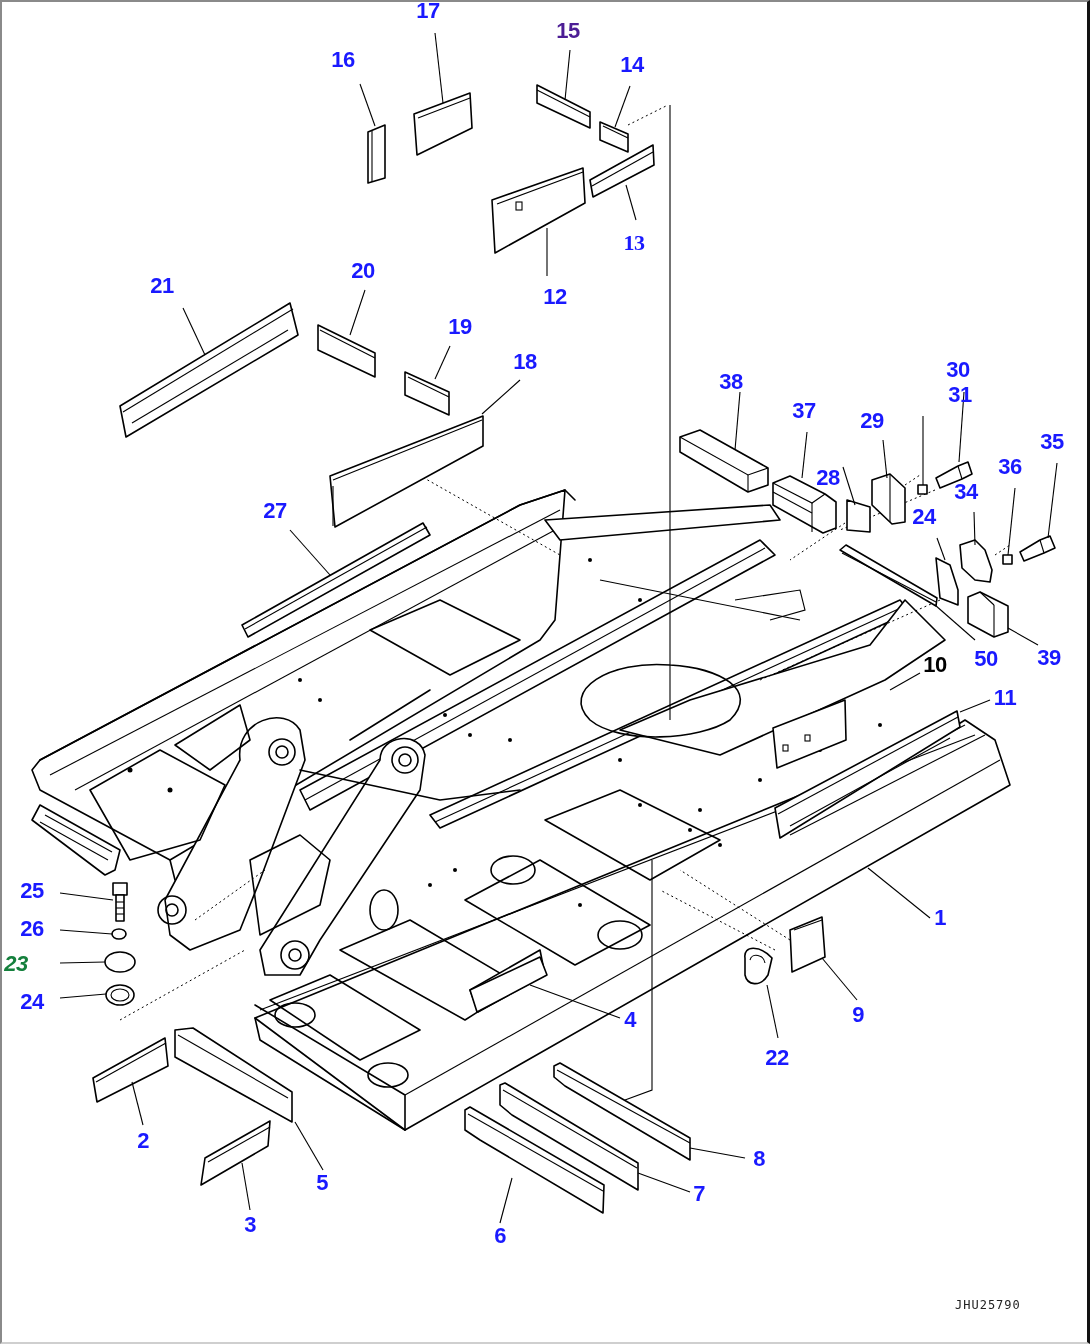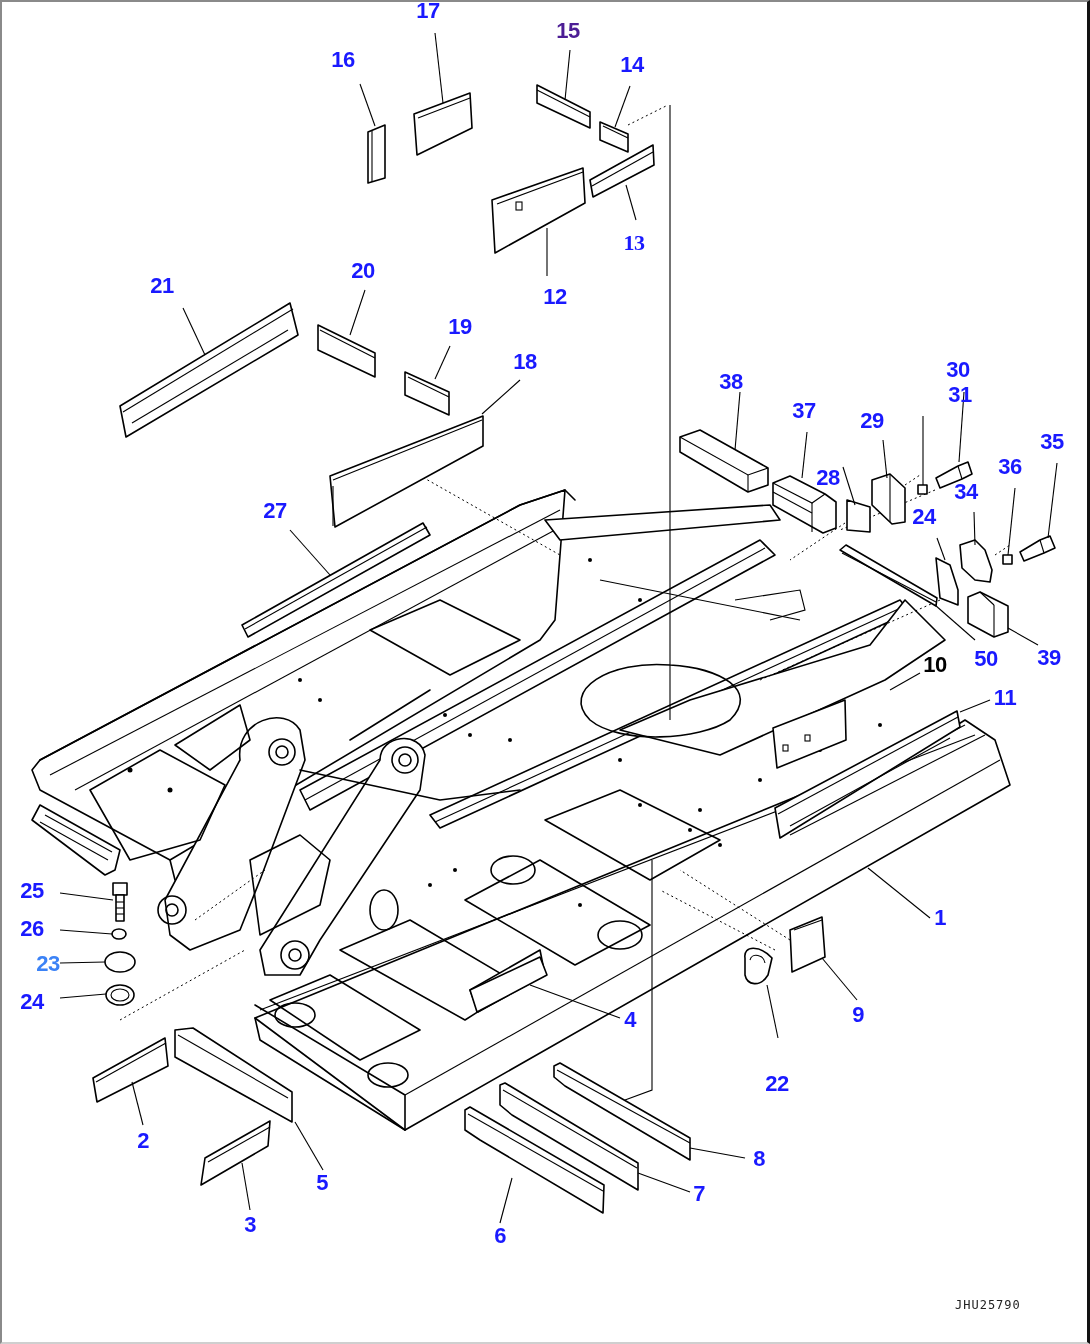--- a/index.html
+++ b/index.html
@@ -342,22 +342,22 @@
   <span class="callout" style="left: 542px; top: 297px; color: rgb(26, 26, 255); margin-left: 13px;">12</span>
   <span class="callout" style="left: 634px; top: 243px; color: rgb(26, 26, 255); font-family: Liberation Serif, serif;">13</span>
   <span class="callout" style="left: 632px; top: 65px; color: rgb(26, 26, 255);">14</span>
   <span class="callout" style="left: 568px; top: 31px; color: #4c1d95;">15</span>
   <span class="callout" style="left: 343px; top: 60px; color: rgb(26, 26, 255);">16</span>
   <span class="callout" style="left: 428px; top: 11px; color: rgb(26, 26, 255);">17</span>
   <span class="callout" style="left: 525px; top: 362px; color: rgb(26, 26, 255);">18</span>
   <span class="callout" style="left: 460px; top: 327px; color: rgb(26, 26, 255);">19</span>
   <span class="callout" style="left: 363px; top: 271px; color: rgb(26, 26, 255);">20</span>
   <span class="callout" style="left: 162px; top: 286px; color: rgb(26, 26, 255);">21</span>
-  <span class="callout" style="left: 777px; top: 1084px; color: rgb(26, 26, 255);">22</span>
-  <span class="callout" style="left: 48px; top: 964px; color: #3b82f6;">23</span>
+  <span class="callout" style="left: 777px; top: 1058px; color: rgb(26, 26, 255);">22</span>
+  <span class="callout" style="left: 16px; top: 964px; color: #15803d; font-style: italic;">23</span>
   <span class="callout" style="left: 32px; top: 1002px; color: rgb(26, 26, 255);">24</span>
   <span class="callout" style="left: 32px; top: 891px; color: rgb(26, 26, 255);">25</span>
   <span class="callout" style="left: 32px; top: 929px; color: rgb(26, 26, 255);">26</span>
   <span class="callout" style="left: 275px; top: 511px; color: rgb(26, 26, 255);">27</span>
   <span class="callout" style="left: 828px; top: 446px; color: rgb(26, 26, 255); margin-top: 32px;">28</span>
   <span class="callout" style="left: 872px; top: 421px; color: rgb(26, 26, 255);">29</span>
   <span class="callout" style="left: 958px; top: 370px; color: rgb(26, 26, 255);">30</span>
   <span class="callout" style="left: 916px; top: 395px; color: rgb(26, 26, 255); margin-left: 44px;">31</span>
   <span class="callout" style="left: 986px; top: 659px; color: rgb(26, 26, 255);">50</span>
   <span class="callout" style="left: 924px; top: 517px; color: rgb(26, 26, 255);">24</span>

